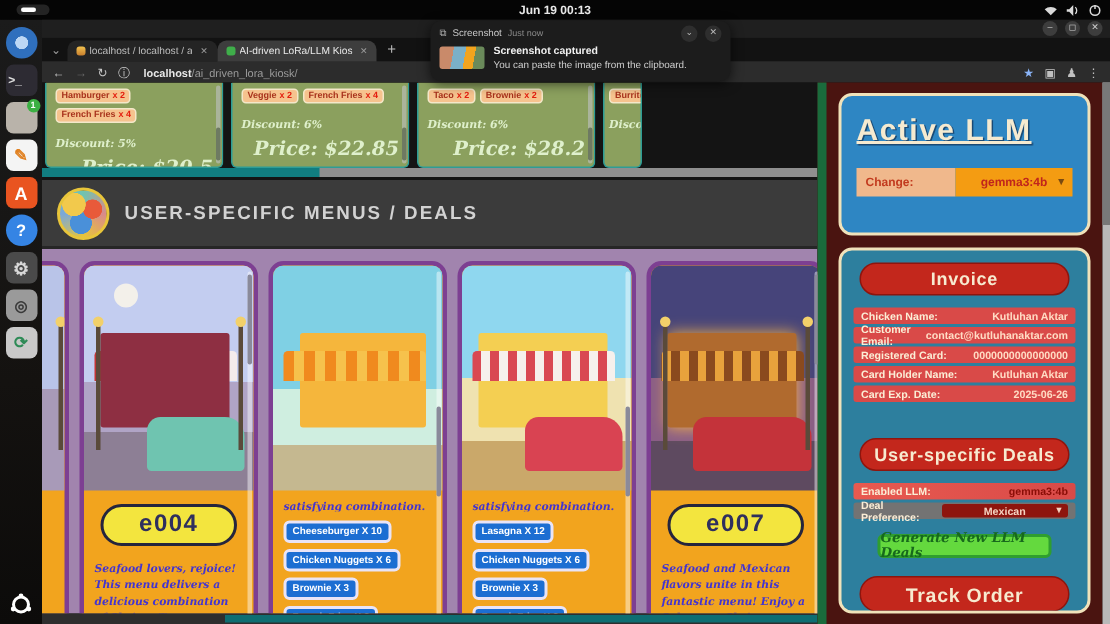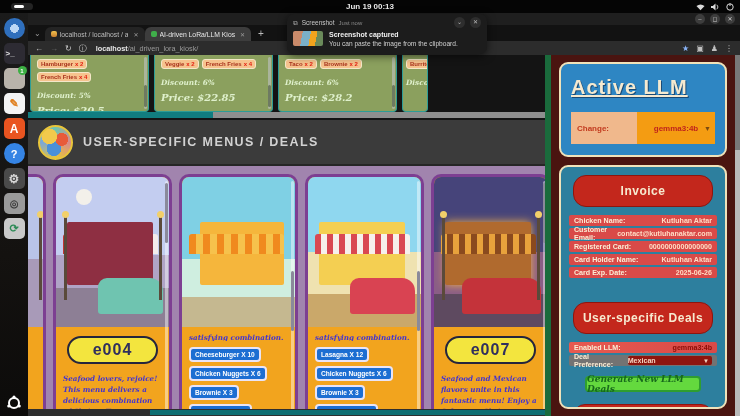--- a/index.html
+++ b/index.html
@@ -73,22 +73,22 @@
   #topstrip { height:57px; display:flex; gap:5px; padding-left:2px; overflow:hidden; background:#141414; }
   .scard { width:119px; flex:none; background:#8ba05e; border:1px solid #2d9d96; border-top:none;
     border-radius:0 0 4px 4px; padding:4px 6px; position:relative; overflow:hidden; }
   .scard.cut { width:26px; padding:4px 3px; }
   .stags { display:flex; gap:3px; flex-wrap:wrap; }
   .stag { background:#f6c38e; border:1px solid #f4e8c9; border-radius:3px; padding:1px 3px;
     font-size:6px; font-weight:bold; color:#a8321c; white-space:nowrap; }
   .stag b { color:#e41f10; margin-left:2px; }
   .sdisc { margin-top:9px; font-size:7.3px; font-style:italic; font-weight:bold;
     font-family:"DejaVu Serif", serif; color:#dff0cc; }
-  .sprice { margin-top:5px; font-size:10px; font-style:italic; font-weight:bold;
-    font-family:"DejaVu Serif", serif; color:#dff0cc; }
+  .sprice { margin-top:5px; font-size:13px; font-style:italic; font-weight:bold;
+    font-family:"DejaVu Serif", serif; color:#dff0cc;text-align:right; }
   .svsb { position:absolute; right:1px; top:2px; bottom:2px; width:3px; background:#aab49b; border-radius:2px; }
   .svsb i { position:absolute; left:0; right:0; bottom:2px; height:42%; background:#6e7a62; border-radius:2px; display:block; }
 
   #hscroll1 { height:6px; background:#8f8f8f; position:relative; }
   #hscroll1 .thumb { position:absolute; left:0; top:0; width:185px; height:6px; background:#117d80; }
 
   
   #secheader { height:48px; background:#3b3b3b; border-top:2px solid #141414; border-bottom:2px solid #262626;
     display:flex; align-items:center; padding:0 10px; gap:10px; }
   #seclogo { width:35px; height:35px; border-radius:50%; border:2px solid #e8c53a; flex:none;
@@ -146,41 +146,41 @@
   #hscroll2 { height:7px; background:#2e2e2e; position:relative; }
   #hscroll2 .thumb { position:absolute; left:122px; right:0; top:1px; height:5px; background:#0e6e72; }
 
   
   #sidebar { position:absolute; right:5px; top:0; bottom:0; width:190px; background:#4a1410;
     border-left:6px solid #1a6b3c; padding:7px 8px; display:flex; flex-direction:column; }
   .panel-blue { background:#2e86c3; border:2px solid #f0e2ba; border-radius:9px; padding:10px;
     height:95px; margin-bottom:8px; flex:none; }
   .allm-title { font-size:20px; font-weight:bold; color:#f5ead0; letter-spacing:1px; margin:2px 0 13px;
     text-shadow:1px 1px 0 #1a4a75;text-decoration:underline; }
-  .chrow { display:flex; height:32px; }
+  .chrow { display:flex; height:19px; }
   .chlabel { background:#f0b88c; color:#c23a1e; font-size:8px; font-weight:bold;
     display:flex; align-items:center; padding:0 6px; width:66px; flex:none; }
   .chselect { flex:1; background:#f49c12; color:#c0251c; font-size:8px; font-weight:bold;
     display:flex; align-items:center; justify-content:center; position:relative; }
   .chselect .chev { position:absolute; right:4px; color:#7a4a10; font-size:7px; }
   .panel-teal { background:#2d7f9e; border:2px solid #f0e2ba; border-radius:9px; padding:8px;
     flex:1; overflow:hidden; }
-  .pill-red { height:32px; border-radius:13px; background:#c3271c; color:#f7ead0; font-size:12px;
+  .pill-red { height:22px; border-radius:13px; background:#c3271c; color:#f7ead0; font-size:12px;
     font-weight:bold; display:flex; align-items:center; justify-content:center; margin:0 4px 8px;
     letter-spacing:.5px; border:1px solid #8e150e; }
   .irow { height:11px; margin-bottom:2px; background:#d94a48; border-radius:2px; display:flex;
     align-items:center; padding:0 5px; }
   .irow .lab { font-size:7.1px; font-weight:bold; color:#fbeed6; }
   .irow .val { margin-left:auto; font-size:7.1px; font-weight:bold; color:#ffdcc4; }
   .erow { background:linear-gradient(90deg,#e85a50,#d94a48); }
   .erow .val { color:#8a0d06; }
   .prow { background:#737373; }
   .pselect { margin-left:auto; width:88px; height:9px; background:#8e150e; border-radius:2px;
     color:#f5d3c0; font-size:7.1px; font-weight:bold; display:flex; align-items:center;
-    justify-content:flex-start; position:relative; }
+    justify-content:center; position:relative; }
   .pselect .chev { position:absolute; right:3px; font-size:6px; color:#f5d3c0; }
   .genbtn { height:16px; margin:10px 16px 0; background:#64d93e; border:2px solid #2f9e2f;
     border-radius:4px; display:flex; align-items:center; justify-content:center;
     font-family:"DejaVu Serif", serif; font-style:italic; font-weight:bold; font-size:9px; color:#17691c; }
   .track { margin:12px 4px 0; height:24px; font-size:13px; }
   .stub { margin:12px 10px 0; height:16px; border-radius:9px; background:#c3271c; border:1px solid #8e150e; }
 
   
   #notif { position:absolute; left:287px; top:14px; width:200px; height:40px; background:#1c1c1c;
     border-radius:7px; z-index:60; box-shadow:0 2px 8px rgba(0,0,0,.6); padding:3px 6px; }

